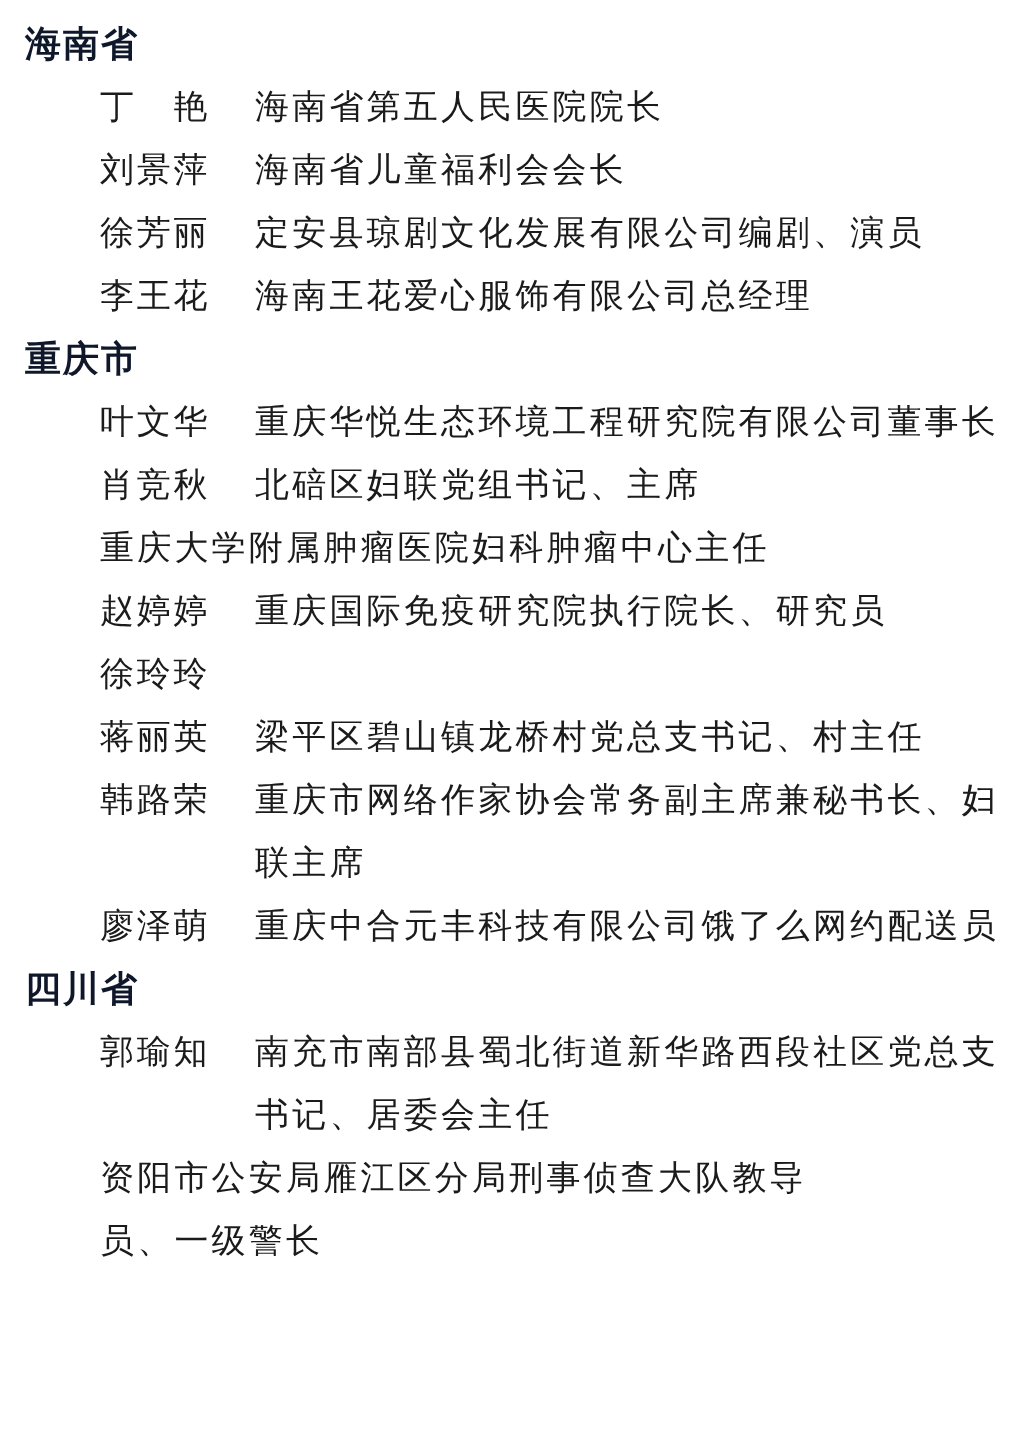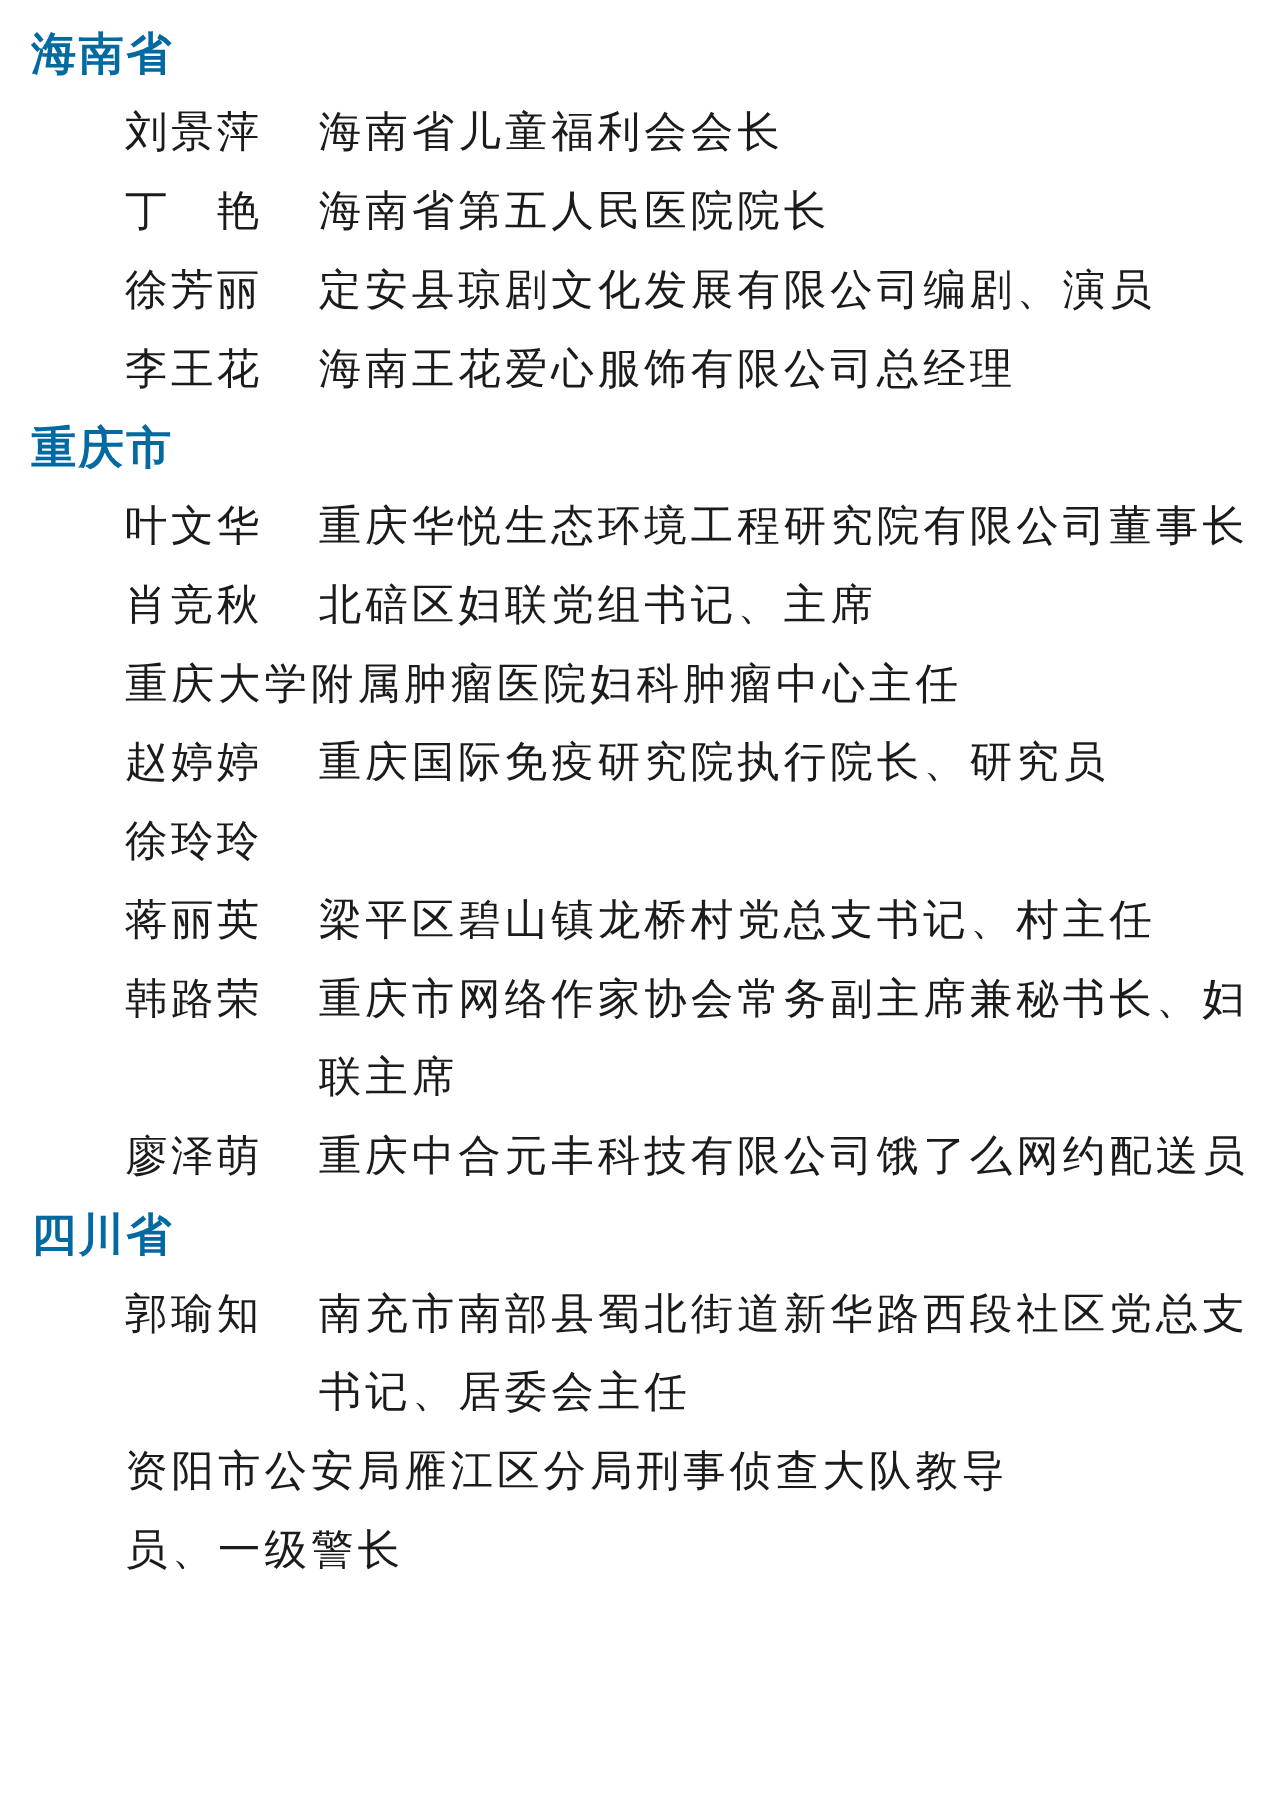--- a/index.html
+++ b/index.html
@@ -17,21 +17,21 @@
     overflow: hidden;
     color: #1b1b1b;
     font-family: "DejaVu Serif", serif;
   }
   .province {
     margin: 0;
     font-family: "DejaVu Sans", sans-serif;
     font-weight: 700;
     font-size: 36px;
     line-height: 63px;
-    color: #0369a1;
+    color: #0f172a;
     letter-spacing: 2px;
   }
   .entry {
     display: flex;
     align-items: flex-start;
     padding-left: 75px;
   }
   .name {
     flex: 0 0 155px;
     font-size: 34px;
@@ -51,27 +51,27 @@
 </style>
 </head>
 <body>
 
 <div class="page">
   <div>
   <section class="section">
     <h2 class="province">海南省</h2>
     <div>
   <div class="entry">
-    <span class="name">刘景萍</span>
-    <span class="title">海南省儿童福利会会长</span>
+    <span class="name">丁　艳</span>
+    <span class="title">海南省第五人民医院院长</span>
   </div>
 
   <div class="entry">
-    <span class="name">丁　艳</span>
-    <span class="title">海南省第五人民医院院长</span>
+    <span class="name">刘景萍</span>
+    <span class="title">海南省儿童福利会会长</span>
   </div>
 
   <div class="entry">
     <span class="name">徐芳丽</span>
     <span class="title">定安县琼剧文化发展有限公司编剧、演员</span>
   </div>
 
   <div class="entry">
     <span class="name">李王花</span>
     <span class="title">海南王花爱心服饰有限公司总经理</span>

